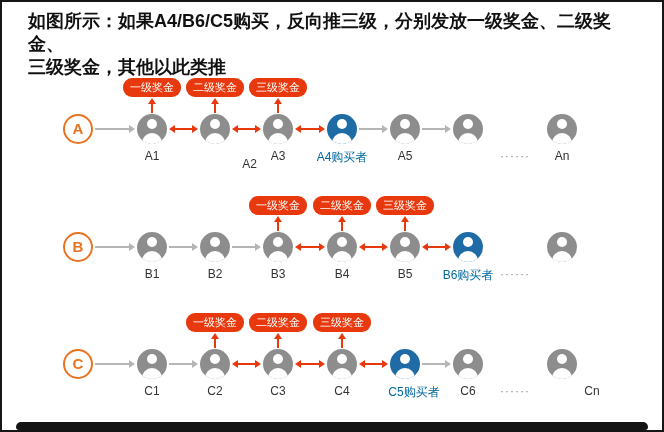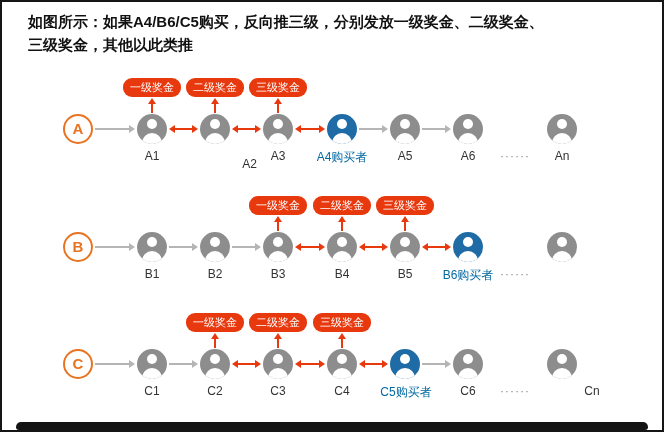--- a/index.html
+++ b/index.html
@@ -3,21 +3,21 @@
 <meta charset="utf-8">
 <style>
   html,body{margin:0;padding:0;background:#e9e9e9;}
   .frame{
     position:relative;width:664px;height:432px;background:#ffffff;
     border:2px solid #151515;box-sizing:border-box;overflow:hidden;
     font-family:"Liberation Sans","DejaVu Sans",sans-serif;
   }
   .header{
     position:absolute;left:26px;top:8px;width:612px;
-    font-size:15px;font-weight:700;color:#111;line-height:23px;
+    font-size:18px;font-weight:700;color:#111;line-height:23px;
   }
   .bottom-bar{
     position:absolute;left:14px;right:14px;bottom:0;height:8px;
     background:#141414;border-radius:5px 5px 3px 3px;
   }
   .stage{position:absolute;left:0;top:0;right:0;bottom:0;}
   .chain-row{position:absolute;left:0;top:0;width:100%;height:100%;}
   .letter-circle{
     position:absolute;width:30px;height:30px;box-sizing:border-box;
     border:2px solid #e87320;border-radius:50%;background:#fff;
@@ -78,21 +78,20 @@
         <div class="member-label buyer" style="left: 298px; top: 147px;">A4购买者</div>
         <div class="avatar" style="left: 388px; top: 112px;">
           <div class="head"></div>
           <div class="torso"></div>
         </div>
         <div class="member-label" style="left: 361px; top: 147px;">A5</div>
         <div class="avatar" style="left: 451px; top: 112px;">
           <div class="head"></div>
           <div class="torso"></div>
         </div>
-        <div class="member-label" style="left: 424px; top: 147px;">A6</div>
         <div class="avatar" style="left: 545px; top: 112px;">
           <div class="head"></div>
           <div class="torso"></div>
         </div>
         <div class="member-label" style="left: 518px; top: 147px;">An</div>
         <div class="hline gray" style="left: 93px; top: 126px; width: 34px;"></div>
         <div class="tri tri-right" style="left: 127px; top: 123px;"></div>
         <div class="tri tri-left-red" style="left: 167px; top: 123px;"></div>
         <div class="hline red" style="left: 173px; top: 126px; width: 17px;"></div>
         <div class="tri tri-right-red" style="left: 190px; top: 123px;"></div>
@@ -198,21 +197,21 @@
         <div class="member-label" style="left: 234px; top: 382px;">C3</div>
         <div class="avatar" style="left: 325px; top: 347px;">
           <div class="head"></div>
           <div class="torso"></div>
         </div>
         <div class="member-label" style="left: 298px; top: 382px;">C4</div>
         <div class="avatar buyer" style="left: 388px; top: 347px;">
           <div class="head"></div>
           <div class="torso"></div>
         </div>
-        <div class="member-label buyer" style="left: 362px; top: 382px; text-align: center;">C5购买者</div>
+        <div class="member-label buyer" style="left: 370px; top: 382px; text-align: center;">C5购买者</div>
         <div class="avatar" style="left: 451px; top: 347px;">
           <div class="head"></div>
           <div class="torso"></div>
         </div>
         <div class="member-label" style="left: 424px; top: 382px;">C6</div>
         <div class="avatar" style="left: 545px; top: 347px;">
           <div class="head"></div>
           <div class="torso"></div>
         </div>
         <div class="member-label" style="left: 548px; top: 382px;">Cn</div>

